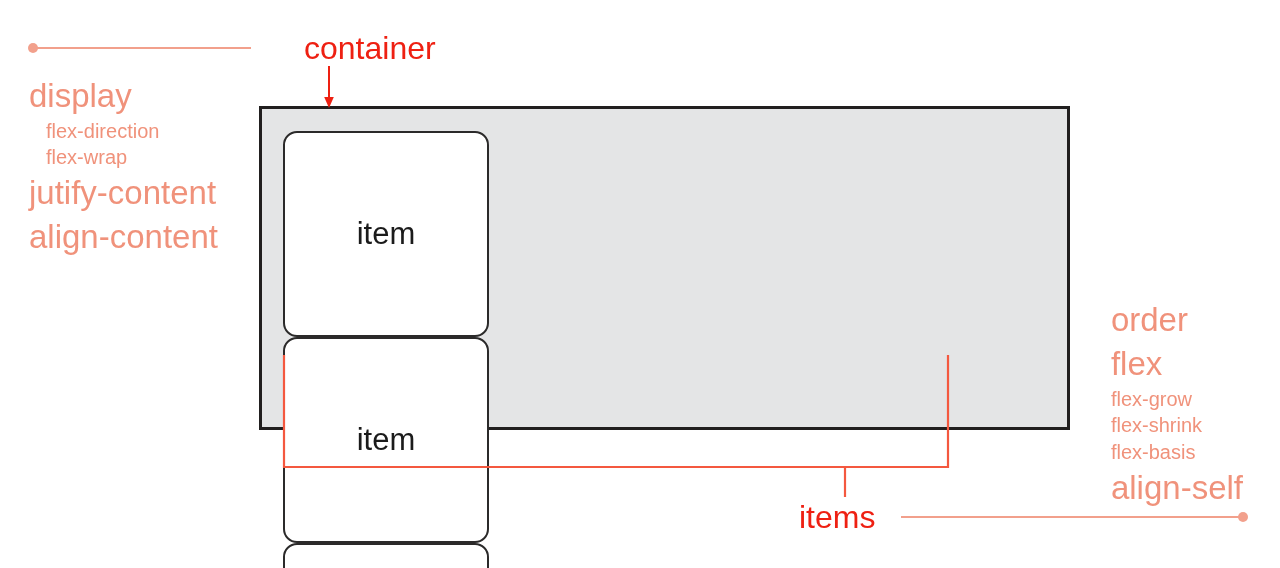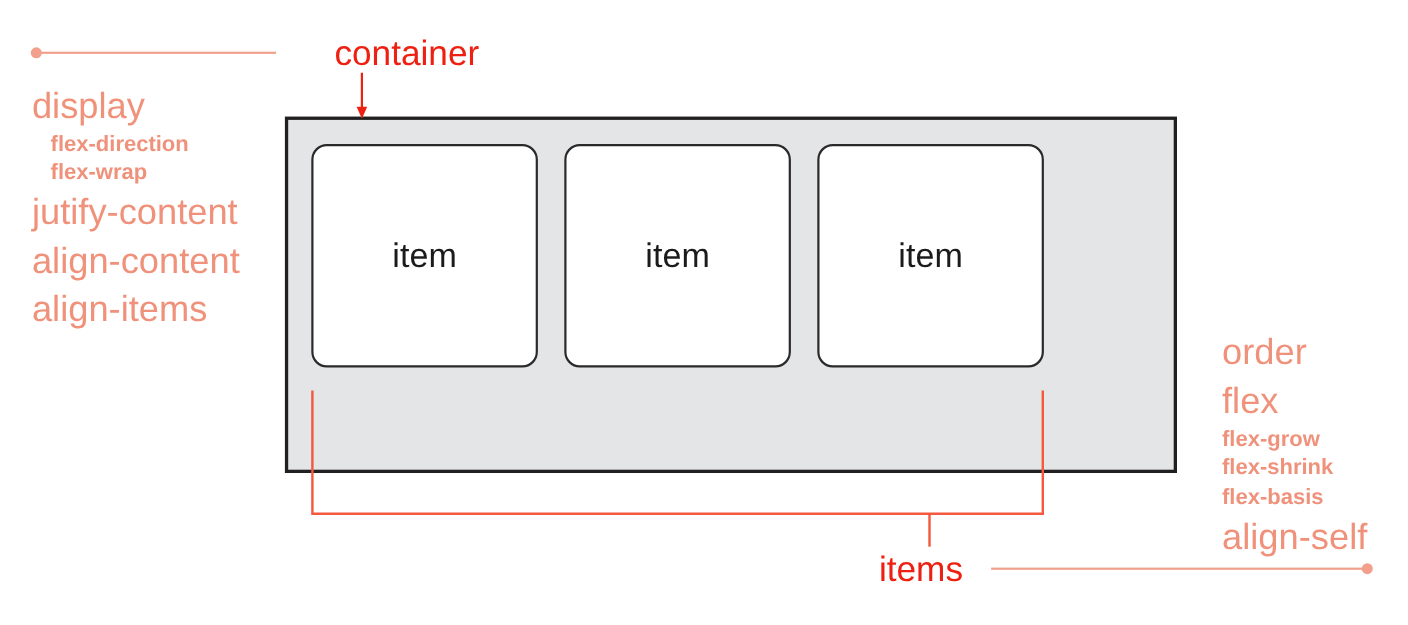--- a/index.html
+++ b/index.html
@@ -57,41 +57,40 @@
     text-align: left;
   }
   .prop-row {
     display: block;
   }
   .prop-row.lvl1 {
     font-size: 33px;
   }
   .prop-row.lvl2 {
     font-size: 20px;
-    font-weight: bold;
   }
   #props-container-side .prop-row.lvl2 {
     padding-left: 17px;
   }
   #props-items-side .prop-row.lvl2 {
     padding-right: 3px;
   }
 
   
   #flex-container {
     position: absolute;
     left: 259px;
     top: 106px;
     width: 811px;
     height: 324px;
     box-sizing: border-box;
     border: 3px solid #211f1f;
     background: #e4e5e6;
     display: flex;
-    flex-direction: row;
+    flex-direction: column;
     align-items: stretch;
     padding: 22px 0 22px 21px;
   }
   .flex-item {
     box-sizing: border-box;
     width: 206px;
     height: 203px;
     flex: 0 0 206px;
     background: #ffffff;
     border: 2px solid #2b2a2a;
@@ -168,21 +167,20 @@
 
   <div id="leader-left-dot"></div>
   <div id="leader-left"></div>
 
   <div id="props-container-side" class="prop-list">
     <span class="prop-row lvl1">display</span>
     <span class="prop-row lvl2">flex-direction</span>
     <span class="prop-row lvl2">flex-wrap</span>
     <span class="prop-row lvl1">jutify-content</span>
     <span class="prop-row lvl1">align-content</span>
-    <span class="prop-row lvl1">align-items</span>
   </div>
 
   <div id="props-items-side" class="prop-list">
     <span class="prop-row lvl1">order</span>
     <span class="prop-row lvl1">flex</span>
     <span class="prop-row lvl2">flex-grow</span>
     <span class="prop-row lvl2">flex-shrink</span>
     <span class="prop-row lvl2">flex-basis</span>
     <span class="prop-row lvl1">align-self</span>
   </div>

